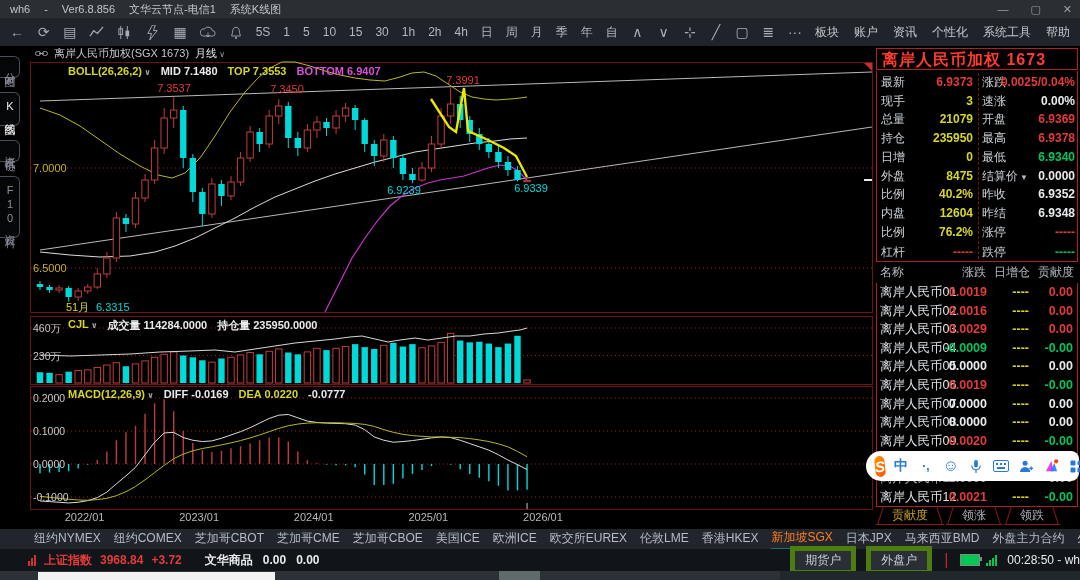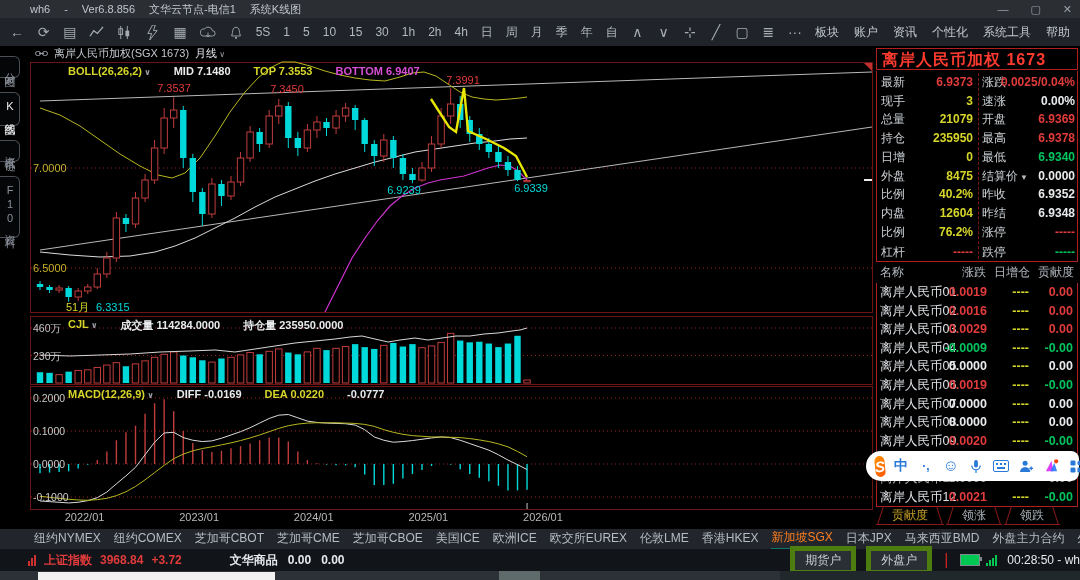--- a/index.html
+++ b/index.html
@@ -2,21 +2,21 @@
 <html><head>
 <meta charset="utf-8">
 <style>
   html,body{margin:0;padding:0;background:#000;}
   #screen{position:relative;width:1080px;height:580px;overflow:hidden;background:#000;
     font-family:"Liberation Sans","DejaVu Sans",sans-serif;-webkit-font-smoothing:antialiased;}
   
   .c-red{color:#e23b3b}.c-yellow{color:#d6d62a}.c-green{color:#00c55e}.c-white{color:#e8eaec}.c-magenta{color:#d84fd8}
   
   #titlebar{position:absolute;left:0;top:0;width:1080px;height:18px;background:#2b2e33;
-    color:#c2c7cd;font-size:11px;display:flex;align-items:center;gap:14px;padding-left:30px;box-sizing:border-box;}
+    color:#c2c7cd;font-size:11px;display:flex;align-items:center;gap:14px;padding-left:10px;box-sizing:border-box;}
   #titlebar .t-item{white-space:nowrap;}
   #win-controls{position:absolute;right:8px;top:0;height:18px;display:flex;gap:22px;align-items:center;color:#9aa0a8;font-size:11px;}
   #win-controls span{cursor:default;}
   
   #toolbar{position:absolute;left:0;top:18px;width:1080px;height:28px;background:#202329;
     display:flex;align-items:center;gap:13px;padding:0 10px;box-sizing:border-box;color:#a6acb4;}
   .tb-icon{width:16px;height:16px;display:flex;align-items:center;justify-content:center;font-size:14px;color:#a6acb4;}
   .tb-icon svg{display:block}
   .tb-period{font-size:12px;color:#b2b8c0;white-space:nowrap;}
   #menus{margin-left:auto;display:flex;gap:15px;}
@@ -27,21 +27,21 @@
   .side-tab{writing-mode:vertical-rl;text-orientation:upright;font-size:11px;letter-spacing:2px;
     color:#8c929c;border:1px solid #4a4f57;border-left:none;border-radius:0 6px 6px 0;
     padding:7px 2px;background:#050608;width:20px;box-sizing:border-box;text-align:center;}
   .side-tab.active{color:#eceef0;}
   
   #chart-area{position:absolute;left:28px;top:46px;width:847px;height:483px;background:#000;}
   #chart-svg{position:absolute;left:0;top:0;}
   #chart-header{position:absolute;left:7px;top:0;height:15px;display:flex;align-items:center;gap:6px;
     font-size:11px;color:#c3c8ce;white-space:nowrap;}
   .caret{font-size:8px;color:#9aa0a8;}
-  .pane-header{position:absolute;display:flex;gap:23px;font-size:11px;font-weight:bold;white-space:nowrap;justify-content:space-between;}
+  .pane-header{position:absolute;display:flex;gap:10px;font-size:11px;font-weight:bold;white-space:nowrap;justify-content:space-between;}
   #boll-header{left:40px;top:19px;}
   #vol-header{left:40px;top:272px;}
   #macd-header{left:40px;top:342px;}
   
   #quote-panel{position:absolute;left:876px;top:46px;width:204px;height:407px;background:#000;box-sizing:border-box;}
   #quote-title{position:absolute;left:0;top:2px;width:202px;height:22px;border:1px solid #b02020;
     color:#ff3b30;font-size:16px;font-weight:bold;letter-spacing:1px;line-height:22px;padding-left:5px;box-sizing:border-box;}
   #quote-grid{position:absolute;left:0;top:25px;width:202px;height:191px;border:1px solid #b02020;border-top:none;box-sizing:border-box;}
   #quote-grid-divider{position:absolute;left:101px;top:2px;bottom:2px;width:0;border-left:1px dashed #7e1616;}
   .q-row{position:absolute;left:0;width:202px;height:19px;line-height:19px;font-size:12px;}
@@ -695,21 +695,21 @@
 
   <div id="statusbar">
     <span id="red-mini-icon">
         <i style="height:5px"></i>
         <i style="height:8px"></i>
         <i style="height:11px"></i>
       </span>
     <span class="st-text c-red" style="margin-left:8px">上证指数</span>
     <span class="st-text c-red" style="margin-left:8px">3968.84</span>
     <span class="st-text c-red" style="margin-left:8px">+3.72</span>
-    <span class="st-text c-white" style="margin-left:48px">文华商品</span>
+    <span class="st-text c-white" style="margin-left:23px">文华商品</span>
     <span class="st-text c-white" style="margin-left:10px">0.00</span>
     <span class="st-text c-white" style="margin-left:10px">0.00</span>
     <span style="margin-left:auto"></span>
     <button class="st-btn">期货户</button>
     <button class="st-btn">外盘户</button>
     <span style="color:#cc2222;margin-left:12px;">|</span>
     <div id="conn-group">
       <span id="battery"></span>
       <span id="signal">
           <i style="height:3px"></i>

